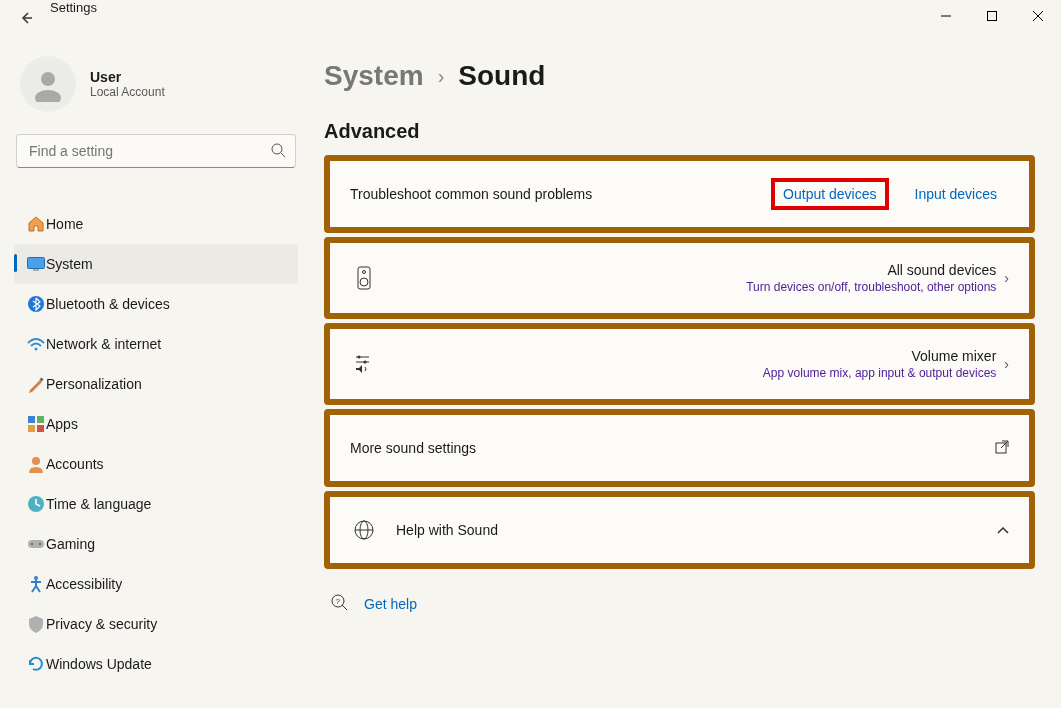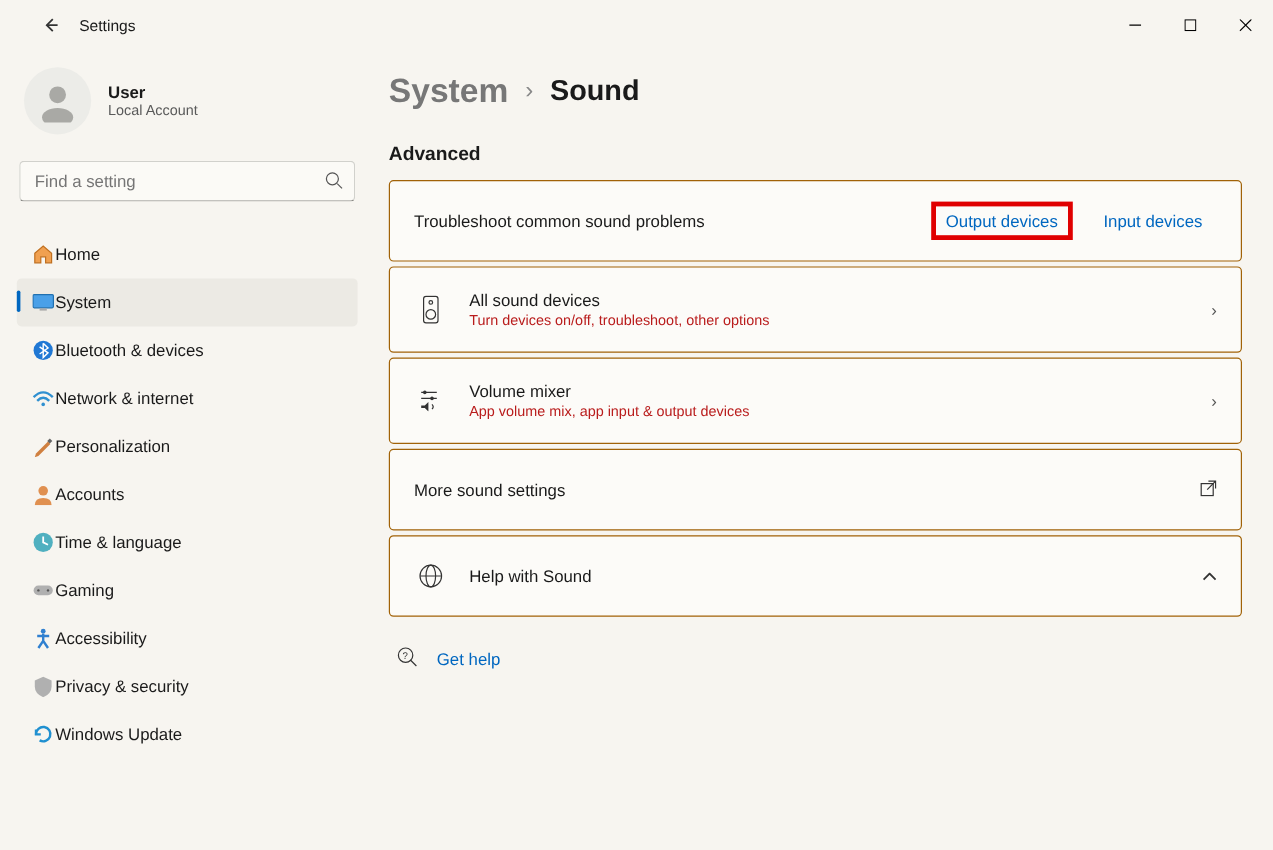--- a/index.html
+++ b/index.html
@@ -1,59 +1,59 @@
 <!DOCTYPE html>
 <html><head>
 <meta charset="utf-8">
 <style>
   * { margin: 0; padding: 0; box-sizing: border-box; font-family: "Segoe UI", -apple-system, sans-serif; }
   body { background: #f7f5f0; width: 1061px; height: 708px; overflow: hidden; font-size: 14px; color: #1a1a1a; }
 
   
-  .titlebar { height: 42px; display: flex; align-items: center; padding-left: 24px; }
+  .titlebar { height: 42px; display: flex; padding-left: 8px; }
   .back-btn { width: 36px; height: 36px; display: flex; align-items: center; justify-content: center; cursor: pointer; }
   .title { margin-left: 6px; font-size: 13px; }
   .win-controls { margin-left: auto; display: flex; }
   .win-btn { width: 46px; height: 32px; display: flex; align-items: center; justify-content: center; cursor: pointer; }
 
   .main { display: flex; height: calc(100% - 42px); }
 
   
   .sidebar { width: 310px; padding: 8px 12px 0 14px; display:flex; flex-direction:column; }
   .user-block { display:flex; align-items:center; gap:14px; padding: 6px 6px 18px 6px; }
   .avatar { width: 56px; height:56px; border-radius:50%; background:#ecece8; display:flex; align-items:center; justify-content:center; }
   .user-name { font-size: 14px; font-weight:600; }
   .user-type { font-size:12px; color:#5a5a5a; }
 
-  .search-wrap { position: relative; margin: 4px 2px 20px 2px; }
+  .search-wrap { position: relative; margin: 4px 2px 32px 2px; }
   .search { width:100%; height:34px; border: 1px solid #d1d1cc; border-bottom: 1.5px solid #8a8a86; border-radius:4px; padding: 0 36px 0 12px; background:#fbfaf6; font-size:14px; }
   .search-icon { position:absolute; right:10px; top:8px; color:#555; }
 
   .nav { margin-top: 4px; }
   .nav-item { display:flex; align-items:center; gap:0; height:40px; padding-left:12px; border-radius:4px; cursor:pointer; position:relative; }
   .nav-item.active { background:#eceae4; }
   .nav-item.active::before { content:""; position:absolute; left:0; top:10px; width:3px; height:18px; background:#0067c0; border-radius:2px; }
   .nav-icon { width:20px; display:flex; justify-content:center; }
 
   
   .content { flex:1; padding: 18px 26px 0 14px; overflow-y:auto; }
   .breadcrumb { display:flex; align-items:center; gap:14px; margin-bottom:28px; }
   .bc-parent { font-size:28px; font-weight:600; color:#777; cursor:pointer; }
   .bc-sep { font-size:20px; color:#888; }
-  .bc-current { font-size:24px; font-weight:600; }
-
-  .section-label { font-size:16px; font-weight:600; margin-bottom:12px; }
-
-  .card { background:#fcfbf8; border:1px solid #a16207; border-radius:4px; margin-bottom:4px; }
+  .bc-current { font-size:28px; font-weight:600; }
+
+  .section-label { font-size:20px; font-weight:600; margin-bottom:12px; }
+
+  .card { background:#fcfbf8; border:6px solid #a16207; border-radius:4px; margin-bottom:4px; }
   .card-row { display:flex; align-items:center; height:66px; padding:0 20px; cursor:pointer; }
-  .card-row.tall{ height:70px;}
+  .card-row.tall{ height:70px;text-align:right;}
   .row-icon { width:28px; display:flex; justify-content:center; margin-right:18px; }
   .row-text { flex:1; }
   .row-title { font-size:14px; }
-  .row-sub { font-size:12px; color:#b91c1c; margin-top:2px; }
+  .row-sub { font-size:12px; color:#4c1d95; margin-top:2px; }
   .row-action { color:#0067c0; font-size:14px; padding:6px 12px; cursor:pointer; }
   .row-arrow { color:#555; margin-left:8px; }
   .highlight-box { border: 4px solid #e00000; padding:4px 8px; }
 
   .subrow { height:56px; display:flex; align-items:center; padding-left:60px; border-top:1px solid #ece9e3;}
   .subrow a { color:#0067c0; text-decoration:none; font-size:14px; cursor:pointer; }
 
   .help-link { display:flex; align-items:center; gap:16px; margin-top:24px; padding-left:6px;}
   .help-link a { color:#0067c0; text-decoration:none; font-size:14px; cursor:pointer; }
 </style>
@@ -154,20 +154,31 @@
             <svg width="18" height="18" viewBox="0 0 18 18">
               <path d="M3 15 L13 5 L15 7 L5 17 L2 18 Z" fill="#d08040"></path>
               <rect x="13" y="3" width="3" height="3" fill="#666" transform="rotate(45 14.5 4.5)"></rect>
             </svg>
           </span>
         <span>Personalization</span>
       </div>
       <div class="nav-item">
         <span class="nav-icon">
             <svg width="18" height="18" viewBox="0 0 18 18">
+              <rect x="1" y="1" width="7" height="7" fill="#4080d0"></rect>
+              <rect x="10" y="1" width="7" height="7" fill="#60b060"></rect>
+              <rect x="1" y="10" width="7" height="7" fill="#e0a040"></rect>
+              <rect x="10" y="10" width="7" height="7" fill="#d05050"></rect>
+            </svg>
+          </span>
+        <span>Apps</span>
+      </div>
+      <div class="nav-item">
+        <span class="nav-icon">
+            <svg width="18" height="18" viewBox="0 0 18 18">
               <circle cx="9" cy="6" r="4" fill="#e09050"></circle>
               <path d="M2 18 Q2 12 9 12 Q16 12 16 18 Z" fill="#e09050"></path>
             </svg>
           </span>
         <span>Accounts</span>
       </div>
       <div class="nav-item">
         <span class="nav-icon">
             <svg width="18" height="18" viewBox="0 0 18 18">
               <circle cx="9" cy="9" r="8" fill="#50b0c0"></circle>

